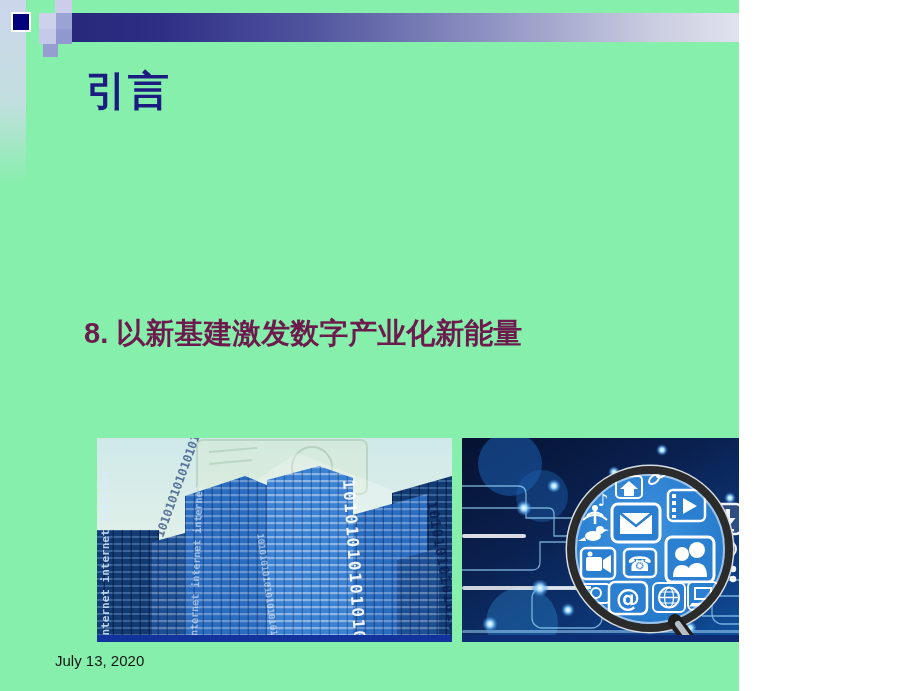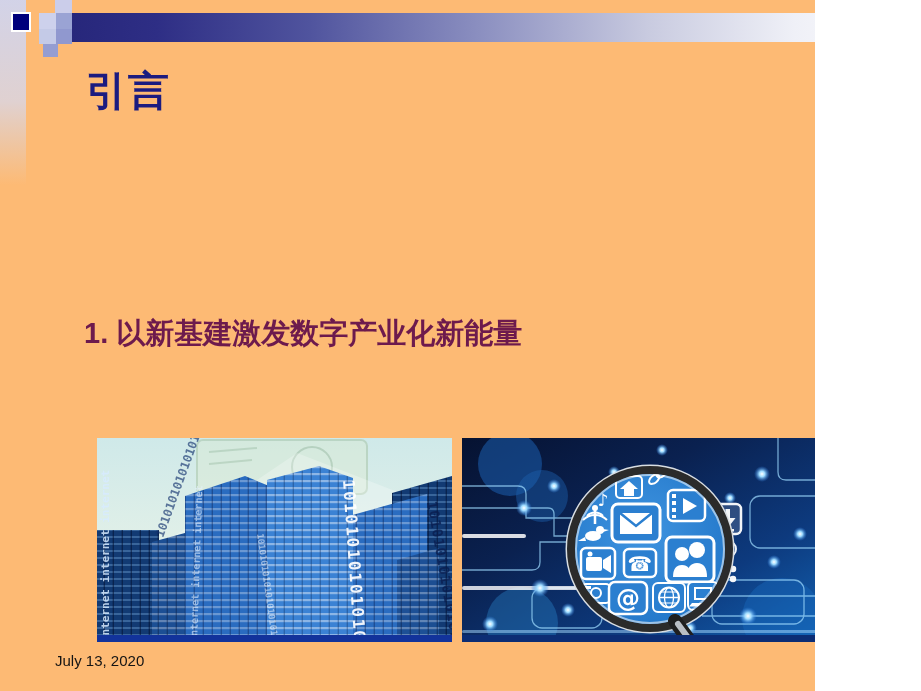--- a/index.html
+++ b/index.html
@@ -1,17 +1,17 @@
 <!DOCTYPE html>
 <html><head>
 <meta charset="utf-8">
 <style>
   html,body{margin:0;padding:0;background:#fff;}
   .slide{
-    position:relative;width:815px;height:691px;background:#fdba74;overflow:hidden;
+    position:relative;width:739px;height:691px;background:#86efac;overflow:hidden;
     font-family:"Liberation Sans",sans-serif;
   }
   
   .left-strip{
     position:absolute;left:0;top:0;width:26px;height:185px;
     background:linear-gradient(to bottom, rgba(208,212,238,0.95) 0%, rgba(214,217,240,0.75) 55%, rgba(255,255,255,0) 100%);
   }
   .top-bar{
     position:absolute;left:72px;top:13px;width:849px;height:29px;
     background:linear-gradient(to right,#27277b 0%,#2e2e85 10%,#50549e 28%,#8b8fc0 48%,#c9cbe0 68%,#eff0f7 85%,#ffffff 100%);
@@ -64,21 +64,21 @@
   <div class="sq sq-c"></div>
   <div class="sq sq-navy"></div>
   <div class="sq sq-d"></div>
   <div class="sq sq-e"></div>
   <div class="sq sq-f"></div>
 
   <div class="title">引言</div>
 
 
   <div class="list">
-    <div class="list-item">1. 以新基建激发数字产业化新能量</div>
+    <div class="list-item">8. 以新基建激发数字产业化新能量</div>
   </div>
 
   <div class="img img-left">
     <svg width="355" height="204" viewBox="0 0 355 204">
       <defs>
         <linearGradient id="sky" x1="0" y1="0" x2="0" y2="1">
           <stop offset="0" stop-color="#cfe9e9"></stop>
             <stop offset="0.6" stop-color="#e4f1e8"></stop>
             <stop offset="1" stop-color="#f2f7ef"></stop>
         </linearGradient>

